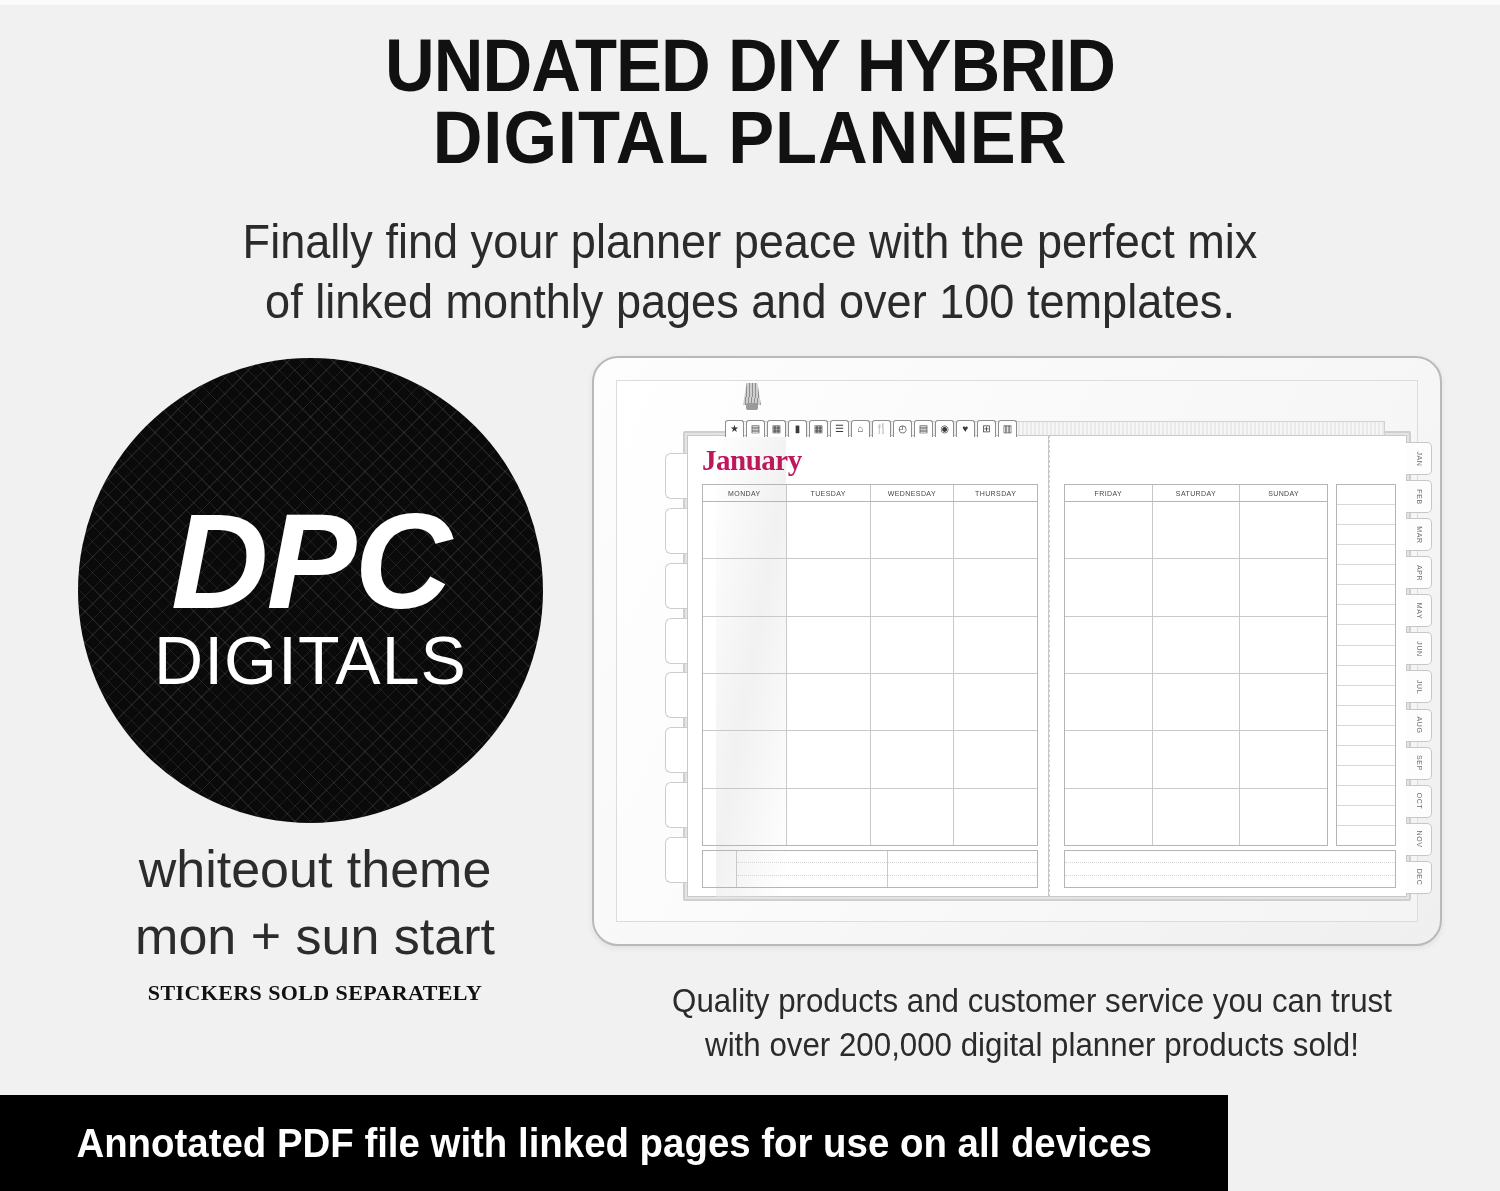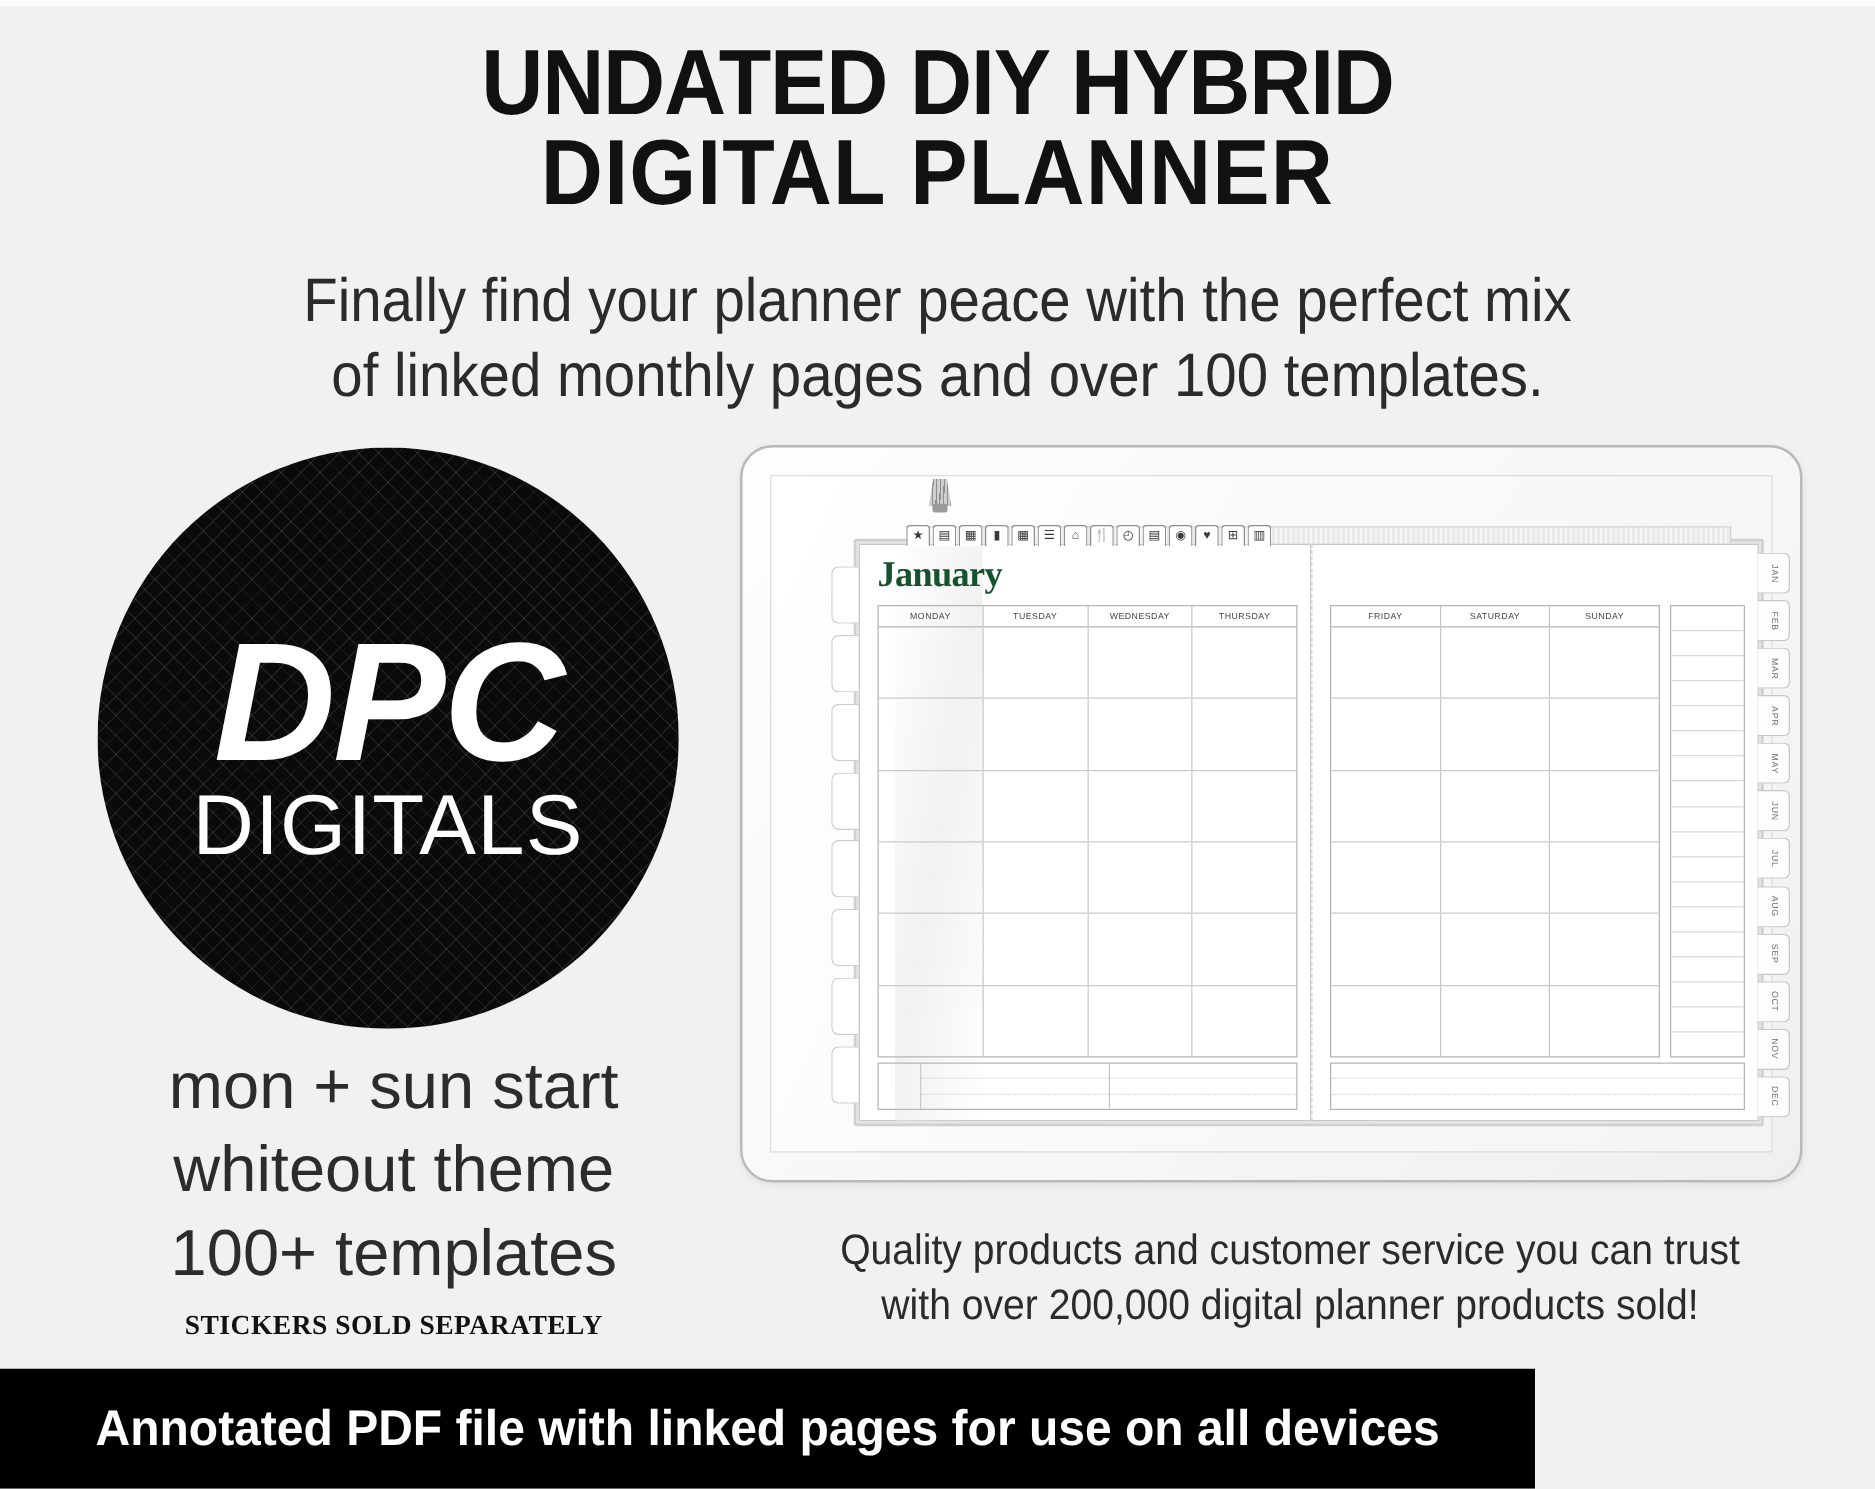--- a/index.html
+++ b/index.html
@@ -162,21 +162,21 @@
   .tassel .fringe{ position:absolute; left:0; top:0; width:18px; height:22px;
     background:repeating-linear-gradient(92deg,#8e8e8e 0 1px, #cfcfcf 1px 3px);
     clip-path:polygon(20% 0,80% 0,100% 100%,0 100%); }
 
   
   .month-title{
     position:absolute; left:14px; top:8px;
     font-family:"Liberation Serif",serif;
     font-weight:bold;
     font-size:29px;
-    color:#14532d;
+    color:#be185d;
     letter-spacing:-0.5px;
   }
 
   
   .cal{
     position:absolute; left:14px; top:48px; right:10px; bottom:50px;
     display:flex; flex-direction:column;
   }
   .cal-head{ display:flex; height:17px; border:1px solid #b5b5b5; border-bottom:none; }
   .cal-head .hcell{
@@ -269,23 +269,22 @@
 </div>
 
 <div class="logo-wrap">
   <div class="logo-circle">
     <div class="logo-dpc">DPC</div>
     <div class="logo-digitals">DIGITALS</div>
   </div>
 </div>
 
 <div class="features">
+  <div class="feat">whiteout theme</div>
   <div class="feat">mon + sun start</div>
-  <div class="feat">whiteout theme</div>
-  <div class="feat">100+ templates</div>
   <div class="stickers">STICKERS SOLD SEPARATELY</div>
 </div>
 
 <div class="planner">
   <div class="tablet">
     <div class="tablet-inner">
 
       <div class="spread">
         <div class="spread-shadow"></div>
         <div class="spread-shadow2"></div>

